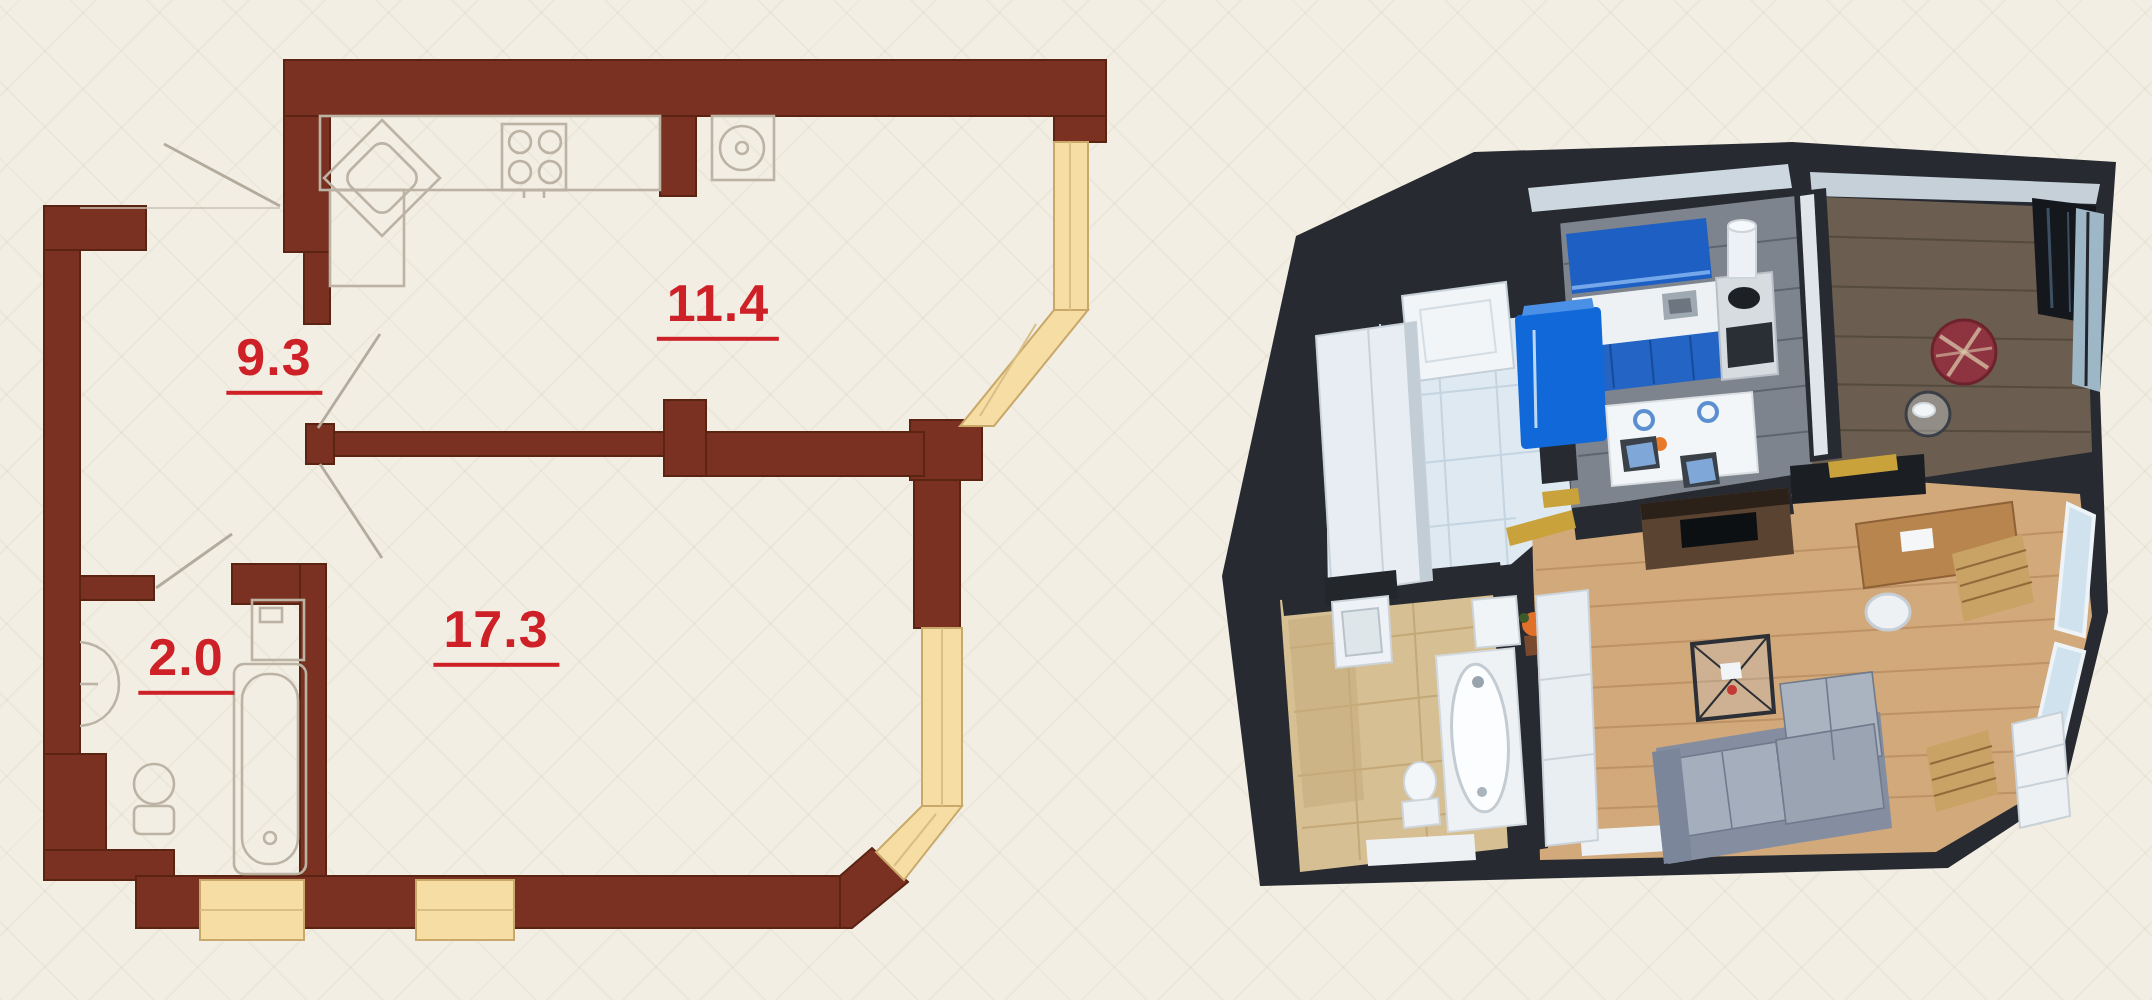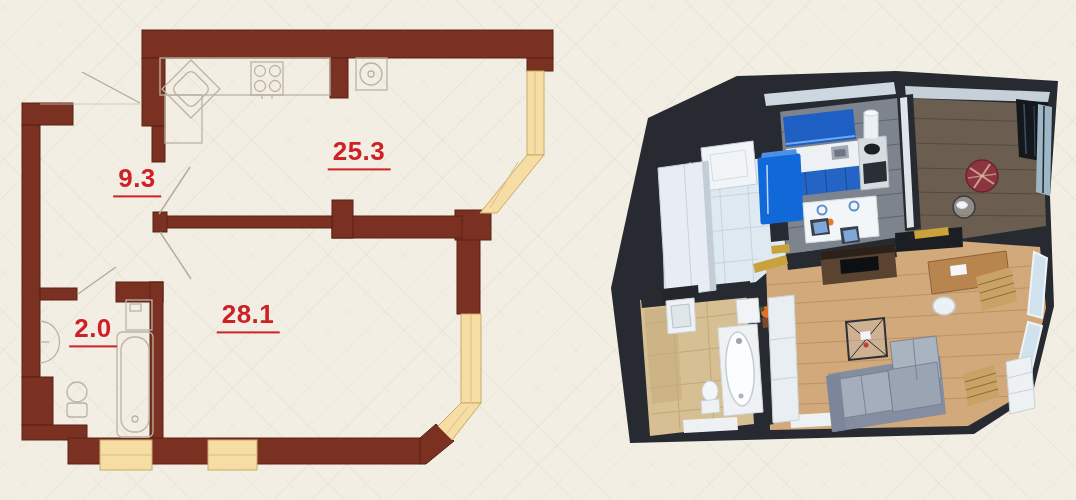--- a/index.html
+++ b/index.html
@@ -332,17 +332,17 @@
     <polygon points="736,300 758,298 760,322 738,324" fill="#f0f4f7" stroke="#ccd4da" stroke-width="1"></polygon>
     <g>
       <polygon points="768,298 794,295 799,420 773,423" fill="#e9eef2" stroke="#cbd3da" stroke-width="1"></polygon>
       <line x1="770" y1="340" x2="796" y2="337" stroke="#cbd3da" stroke-width="1"></line>
       <line x1="772" y1="380" x2="797" y2="377" stroke="#cbd3da" stroke-width="1"></line>
     </g>
   </g>
 </svg>
 
   <div class="room-label" style="left:137px;top:183px">9.3</div>
-  <div class="room-label" style="left:359px;top:156px">25.3</div>
+  <div class="room-label" style="left:359px;top:156px">11.4</div>
   <div class="room-label" style="left:93px;top:333px">2.0</div>
-  <div class="room-label" style="left:248px;top:319px">28.1</div>
+  <div class="room-label" style="left:248px;top:319px">17.3</div>
 
 </div>
 
 </body></html>

